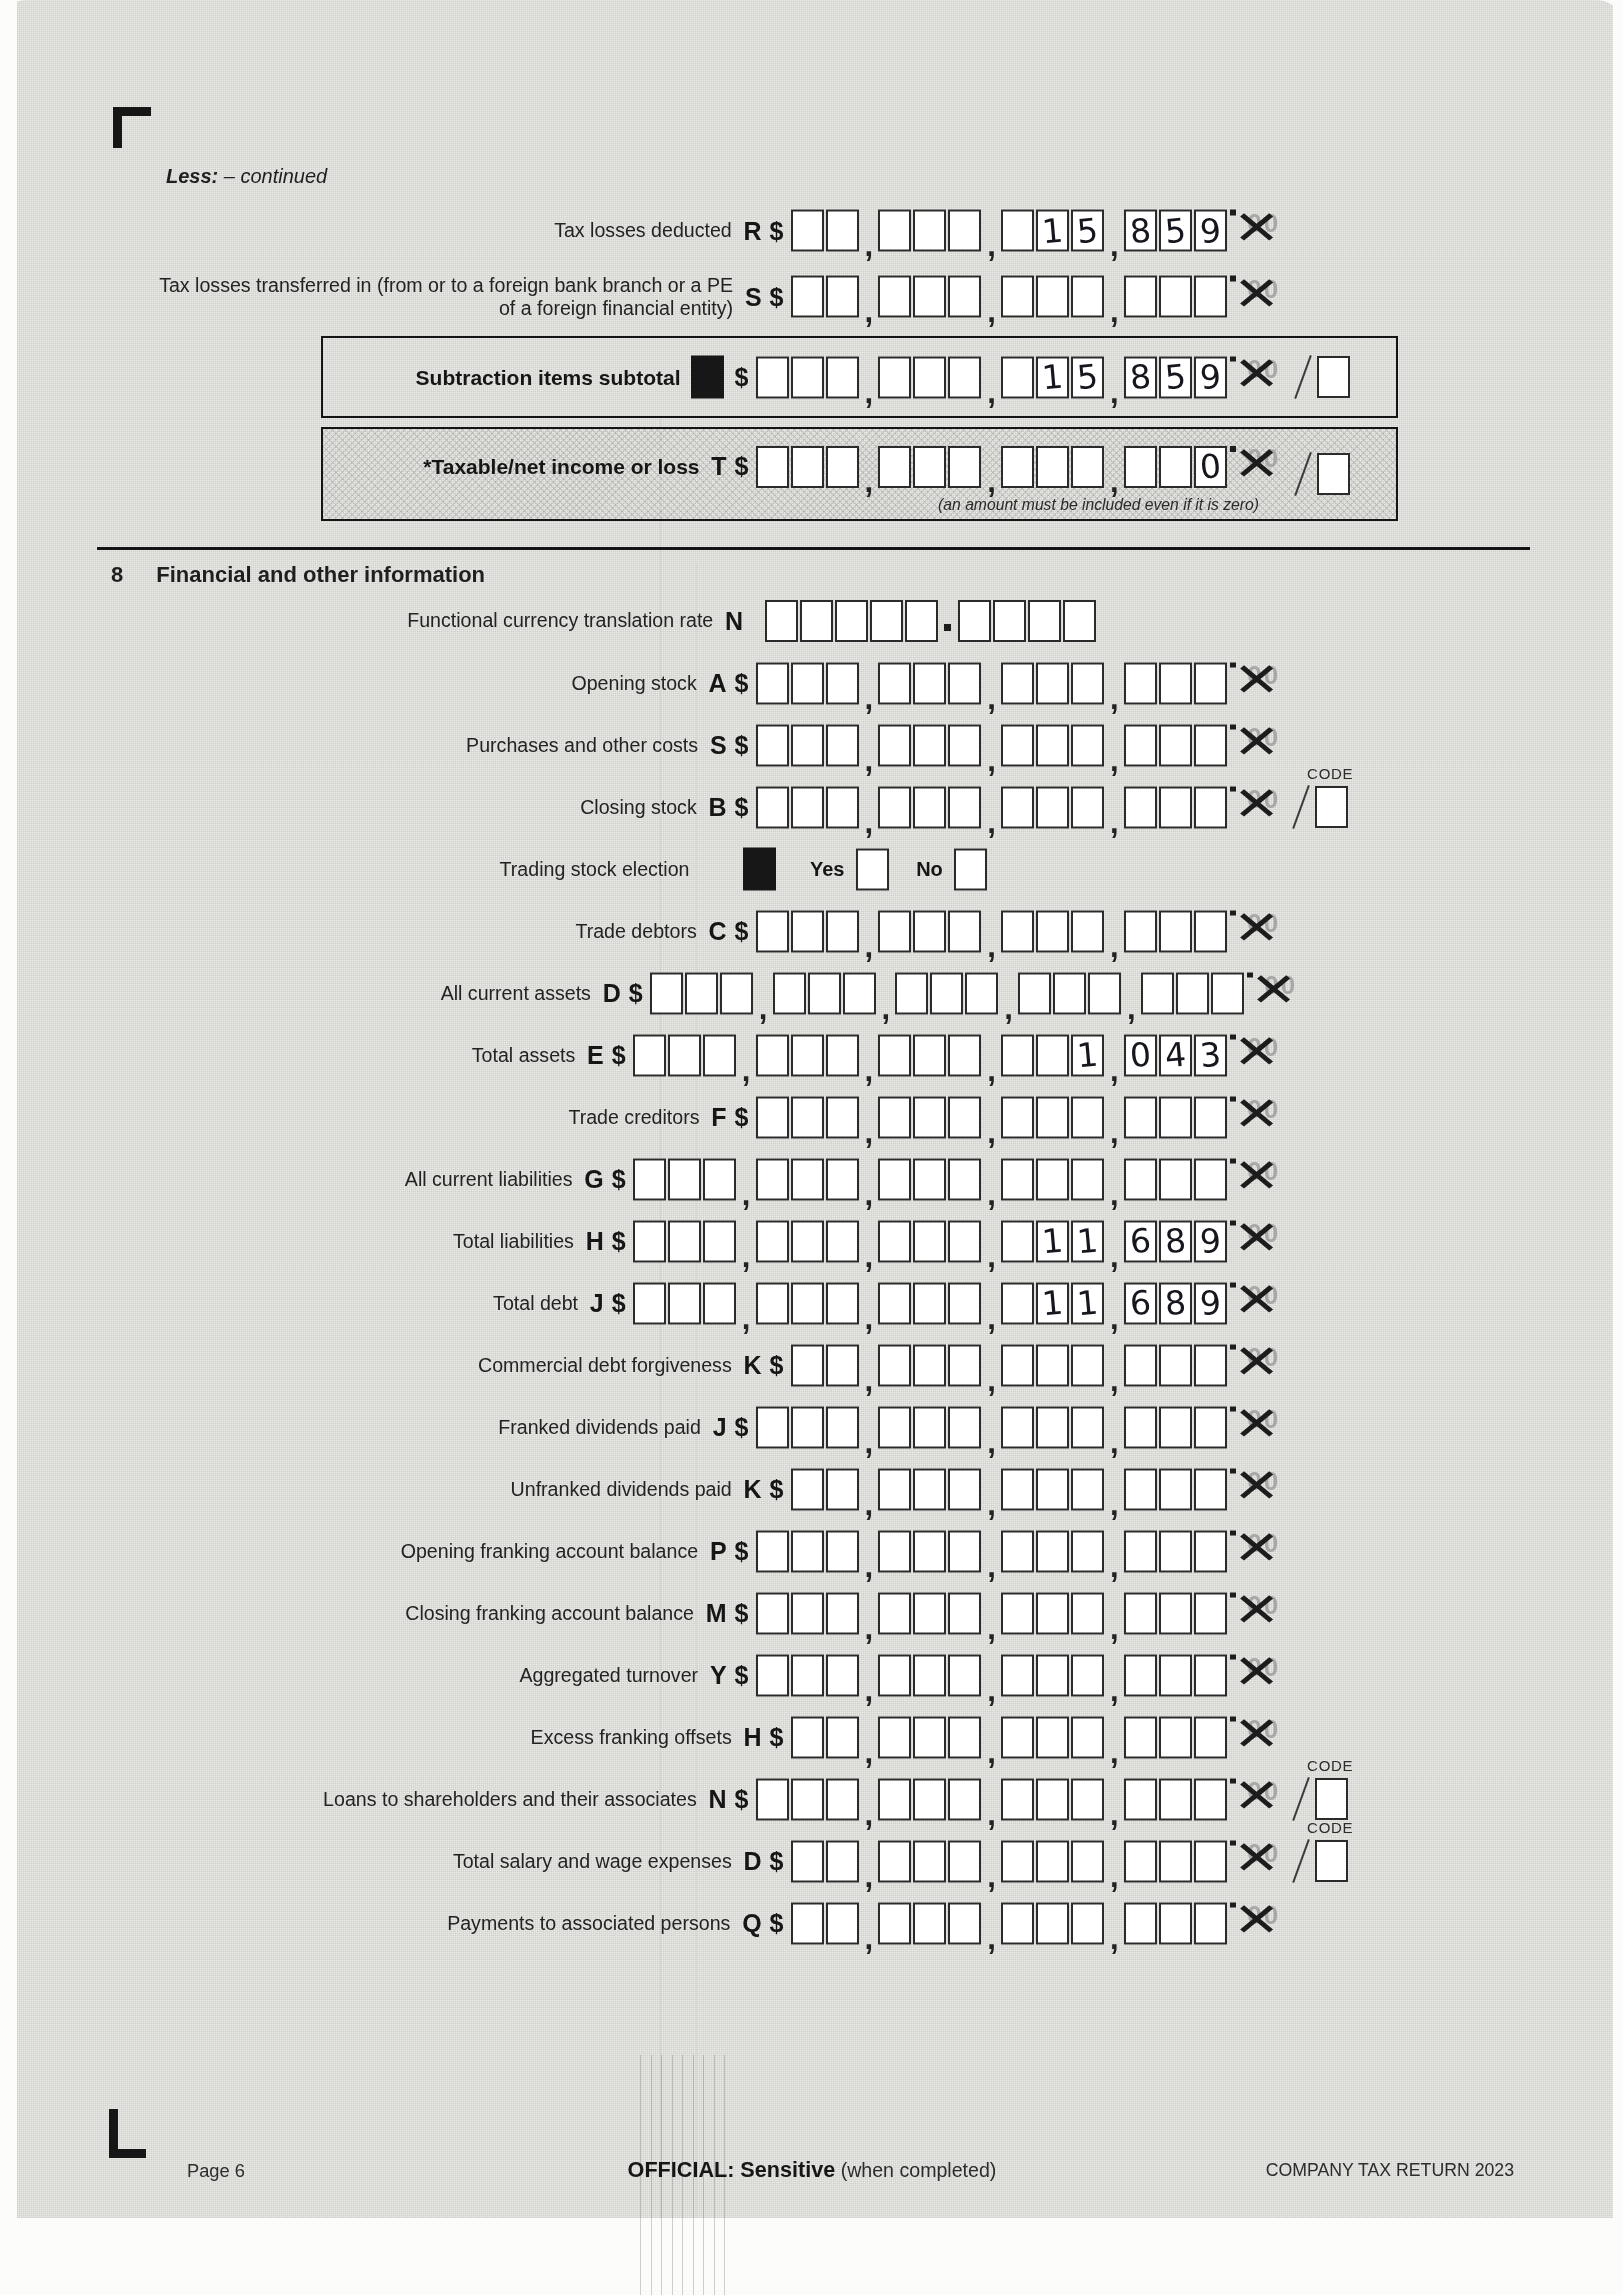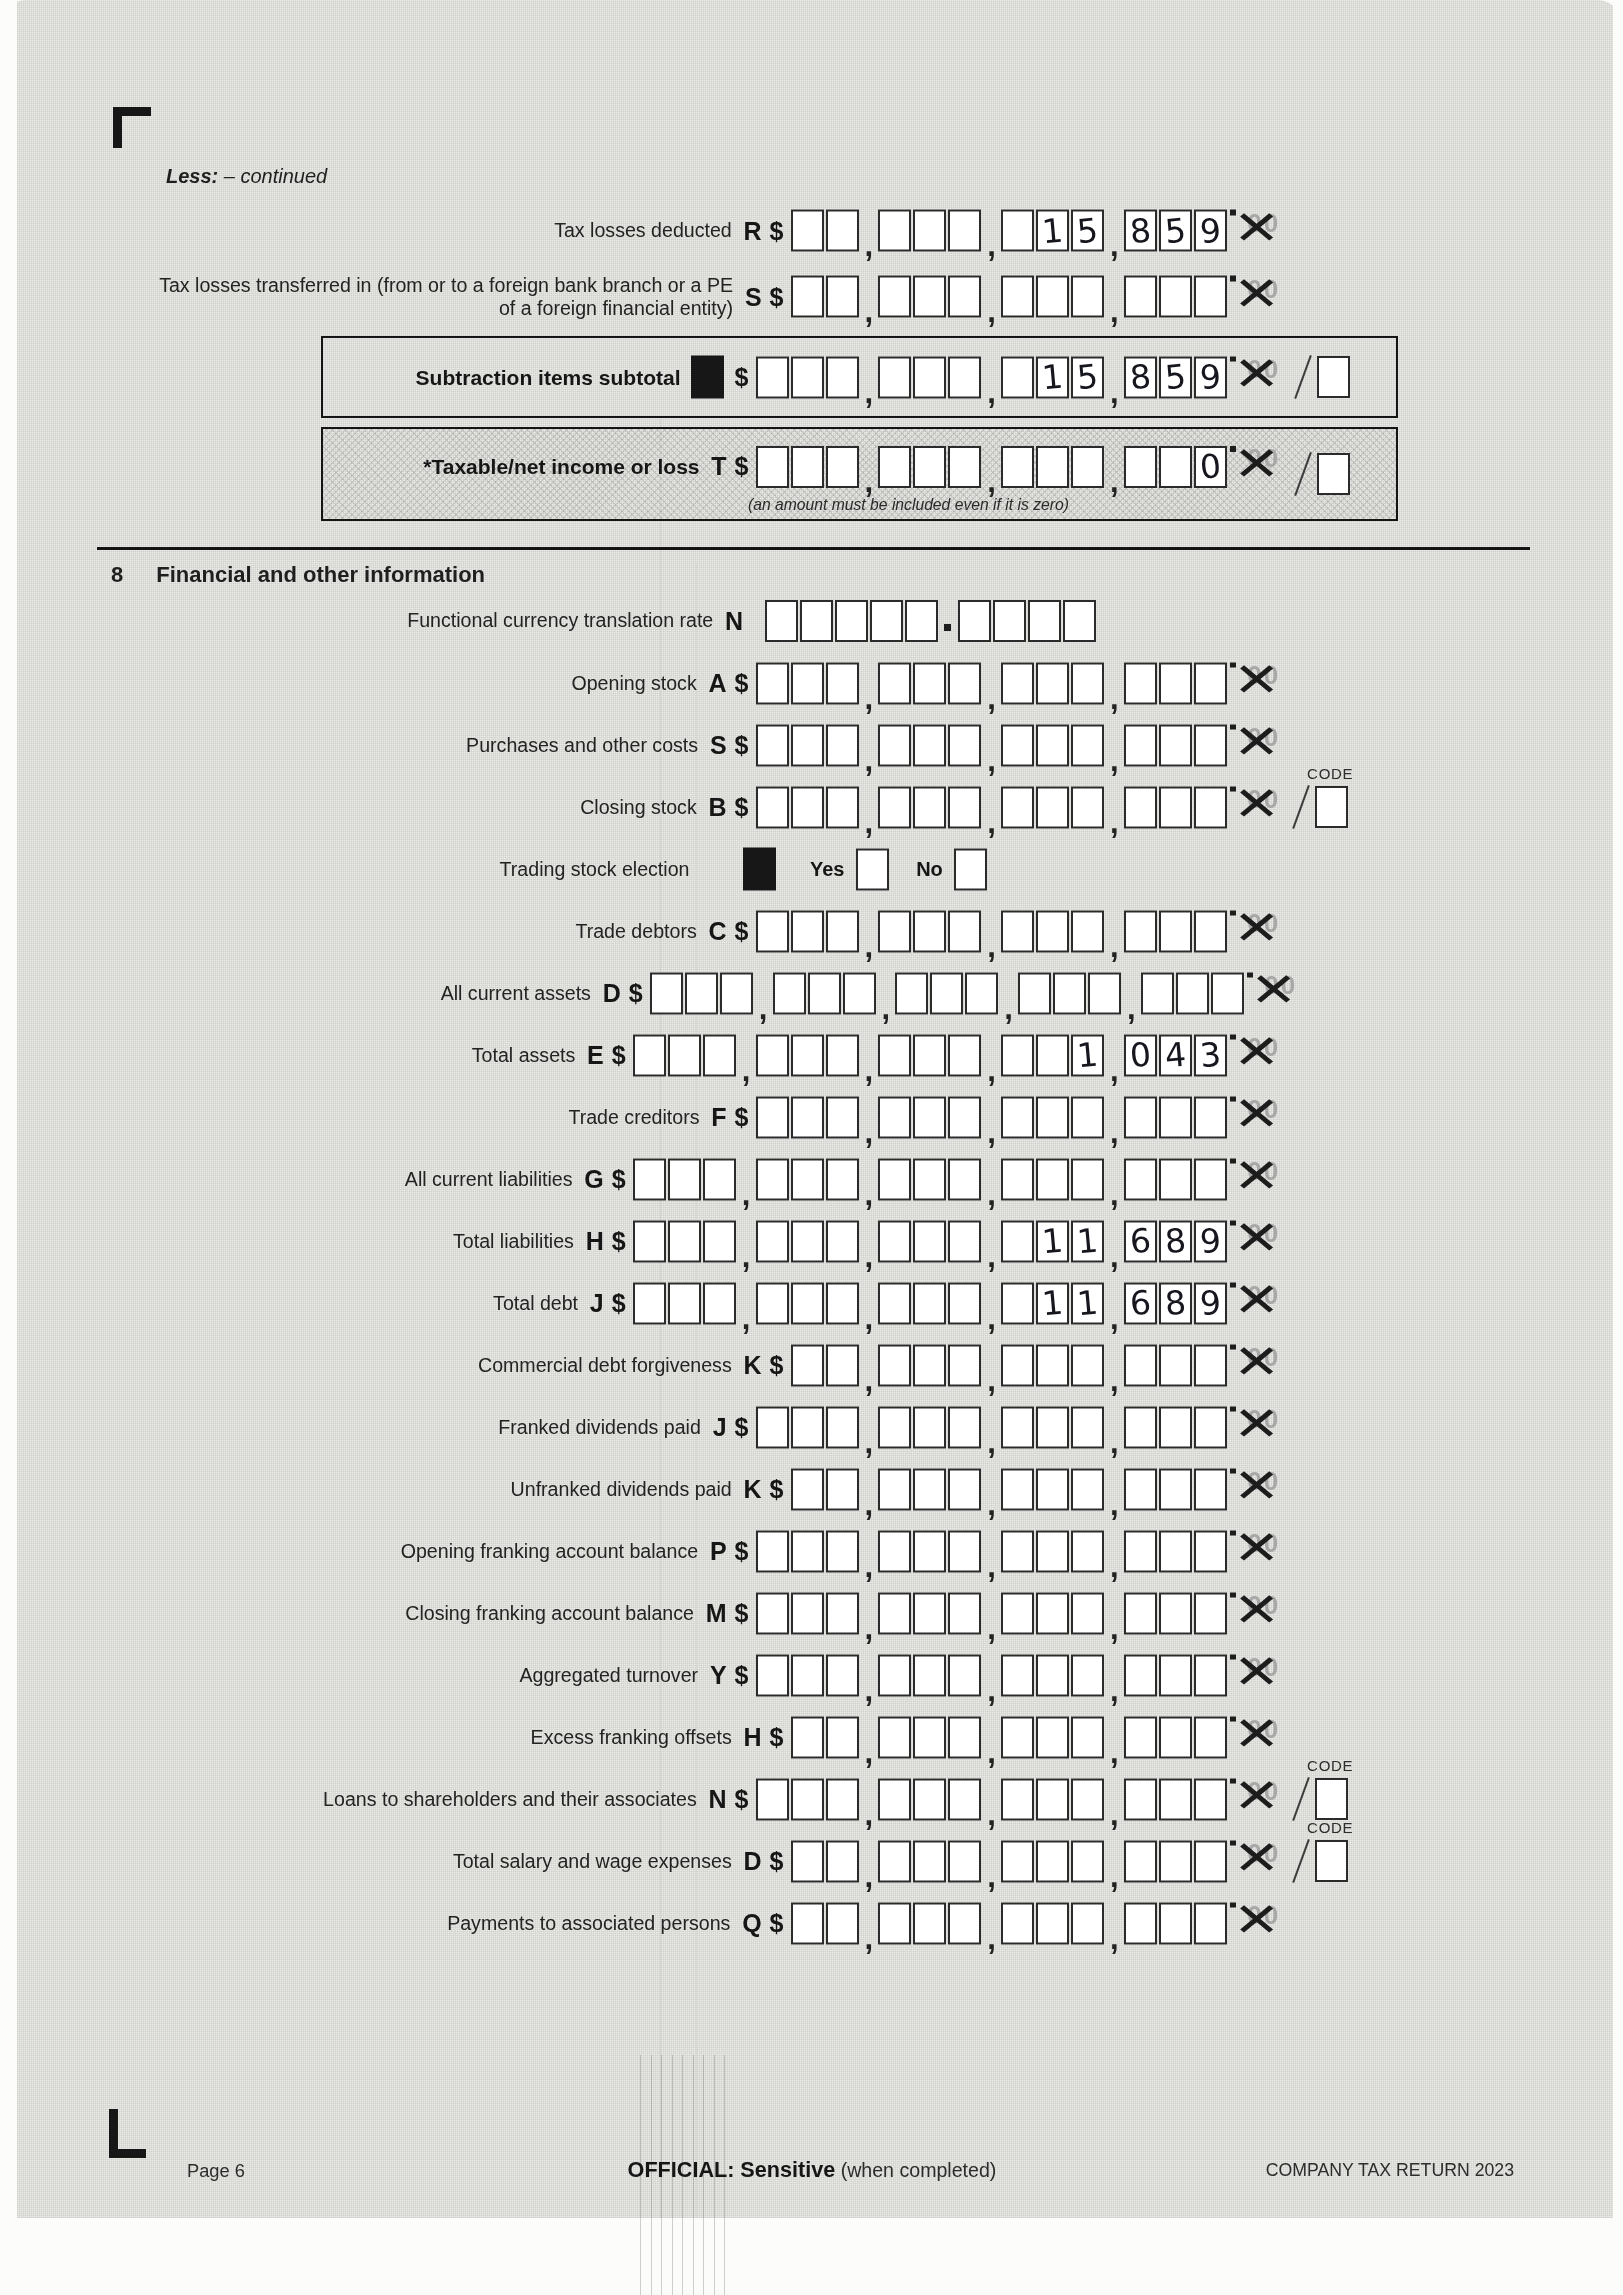--- a/index.html
+++ b/index.html
@@ -48,21 +48,21 @@
   .hint b{font-weight:bold;}
   
   .bigbox{position:absolute;left:321px;width:1077px;border:2.6px solid #141414;box-sizing:border-box;}
   .bigbox .asm{right:110px;}
   .subtotal-box{top:336px;height:82px;}
   .taxable-box{top:427px;height:94px;
        background-image:repeating-linear-gradient(45deg,rgba(0,0,0,.09) 0 1.3px,transparent 1.3px 4.6px),
                         repeating-linear-gradient(-45deg,rgba(0,0,0,.09) 0 1.3px,transparent 1.3px 4.6px);}
   .taxable-box .asm{top:14.4px;transform:none;}
   .biglabel{font-size:21px;font-weight:bold;margin-right:10.5px;color:#161616;}
-  .note{position:absolute;left:425px;top:67px;width:511px;text-align:left;
+  .note{position:absolute;left:425px;top:67px;width:511px;text-align:right;
         font-style:italic;font-size:15.7px;color:#2a2a2a;}
   
   .footer{position:absolute;top:2160px;width:100%;font-size:18.3px;color:#2c2c2c;}
   .f-page{position:absolute;left:187px;top:0;}
   .f-center{position:absolute;left:812px;transform:translateX(-50%);top:-2.6px;font-size:19.6px;white-space:nowrap;}
   .f-center b{font-size:21.6px;font-weight:bold;color:#161616;}
   .f-right{position:absolute;right:109px;top:0;font-size:17.7px;}
 </style>
 </head>
 <body>

